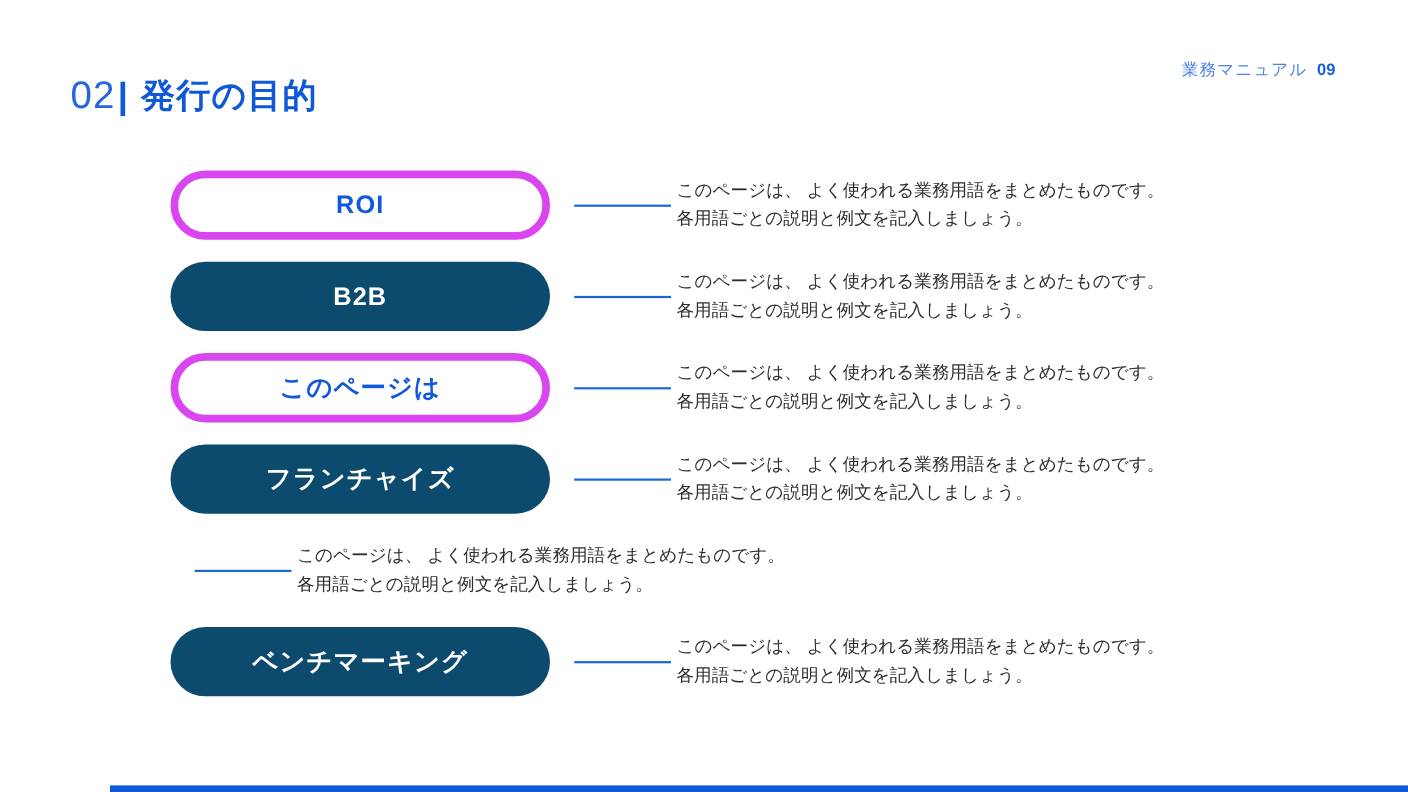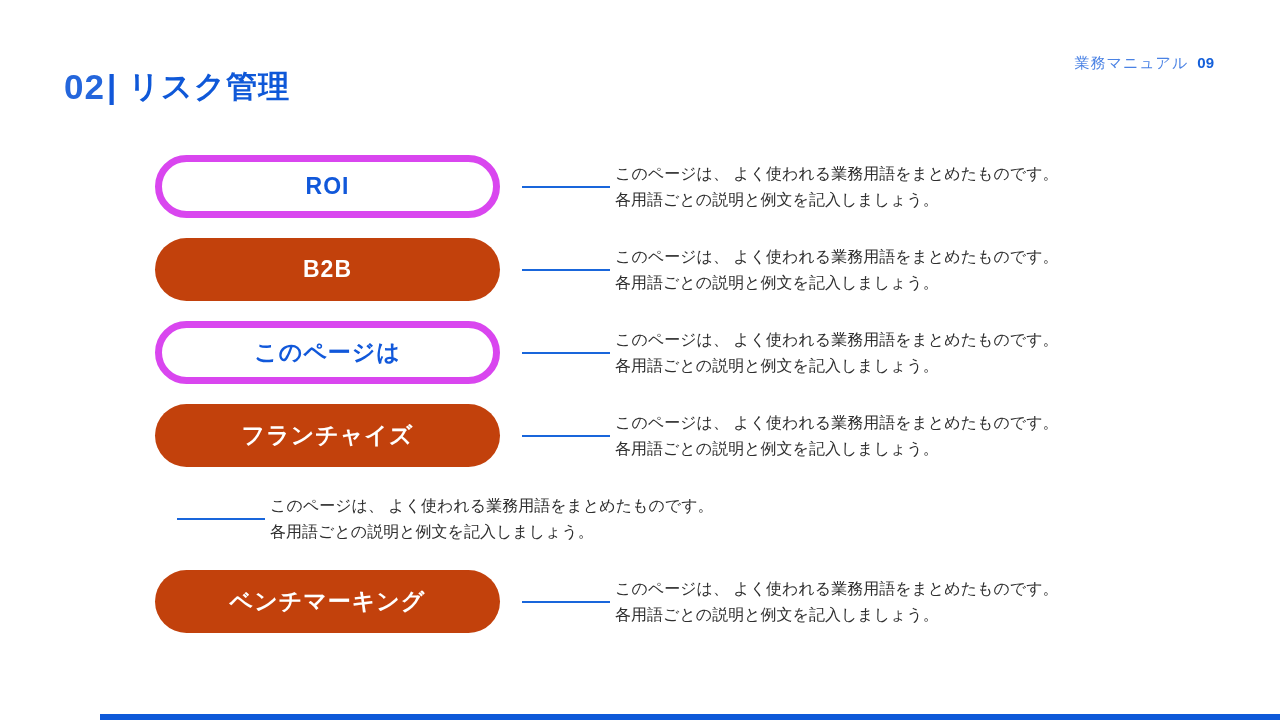--- a/index.html
+++ b/index.html
@@ -2,51 +2,51 @@
 <html><head>
 <meta charset="utf-8">
 <style>
   html,body { margin:0; padding:0; background:#ffffff; }
   .slide {
     position:relative; width:1280px; height:720px; background:#ffffff;
     font-family:"Liberation Sans","DejaVu Sans",sans-serif; overflow:hidden;
   }
   
   .header { position:absolute; left:64px; top:66px; display:flex; align-items:center; }
-  .section-number { font-size:35px; font-weight:700; color:#2466DC; letter-spacing:1px;text-align:center; }
+  .section-number { font-size:35px; font-weight:400; color:#2466DC; letter-spacing:1px;text-align:center; }
   .header-divider { font-size:33px; font-weight:700; color:#1157D9; margin:0 12px 0 2px; }
   .page-title { font-size:31px; font-weight:700; color:#0F58D8; letter-spacing:1px; }
   
   .header-right { position:absolute; top:54px; right:66px; display:flex; align-items:baseline; gap:9px; font-size:15px; }
   .manual-label { color:#4A82E4; font-weight:400; letter-spacing:1px; }
   .page-number { color:#1560DA; font-weight:700; }
   
   .rows { position:absolute; left:155px; top:155px; }
   .row { display:flex; align-items:center; height:63px; margin-bottom:20px; }
   .pill {
     width:345px; height:63px; border-radius:32px; box-sizing:border-box;
     display:flex; align-items:center; justify-content:center;
     font-weight:700; font-size:23px; letter-spacing:1px; flex:0 0 auto;
   }
   .pill.outline { background:#ffffff; border:7px solid #d946ef; color:#1158DA; }
-  .pill.filled  { background:#c2410c; color:#ffffff; }
+  .pill.filled  { background:#0c4a6e; color:#ffffff; }
   .connector { width:88px; height:2px; background:#1966DB; margin-left:22px; flex:0 0 auto; }
   .desc { margin-left:5px; font-size:16px; color:#2E2E2E; line-height:26px; white-space:nowrap; }
   
   .bottom-bar { position:absolute; left:100px; right:0; bottom:0; height:6px; background:#0E59D9; }
 </style>
 </head>
 <body>
 
 <div class="slide">
 
   <div class="header">
     <span class="section-number">02</span>
     <span class="header-divider">|</span>
-    <span class="page-title">リスク管理</span>
+    <span class="page-title">発行の目的</span>
   </div>
 
   <div class="header-right">
     <span class="manual-label">業務マニュアル</span>
     <span class="page-number">09</span>
   </div>
 
   <div class="rows">
 
     <div class="row">

